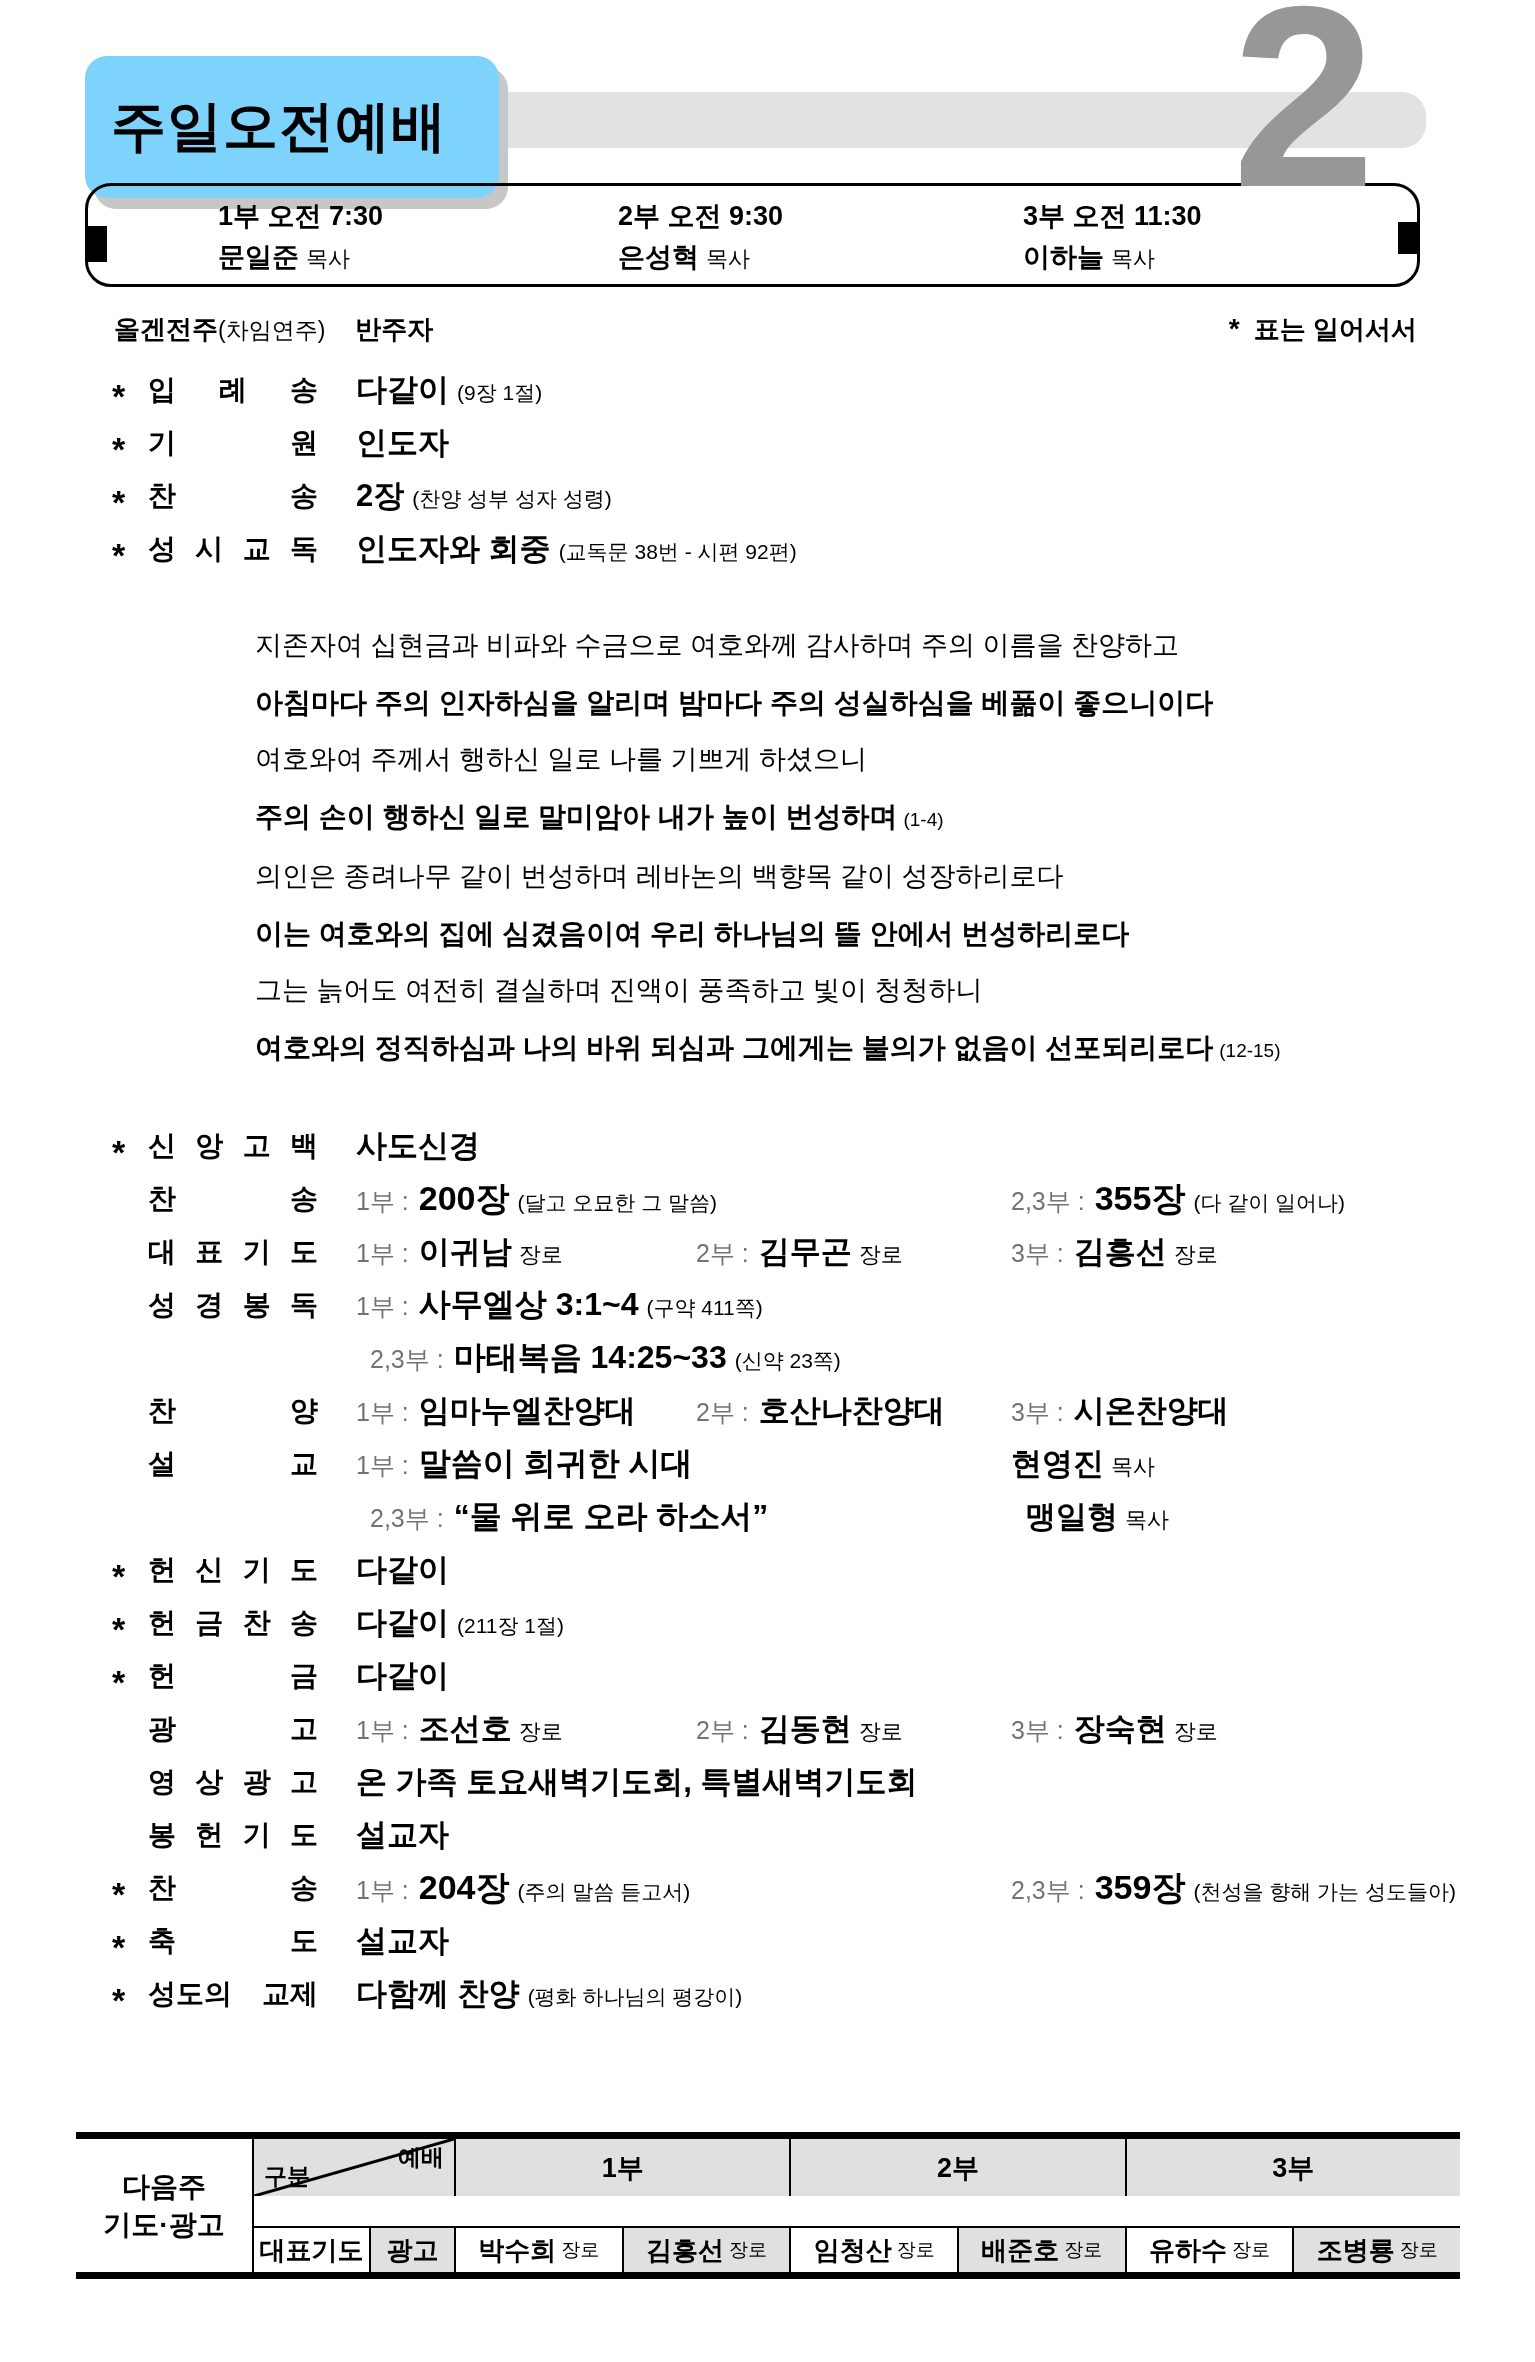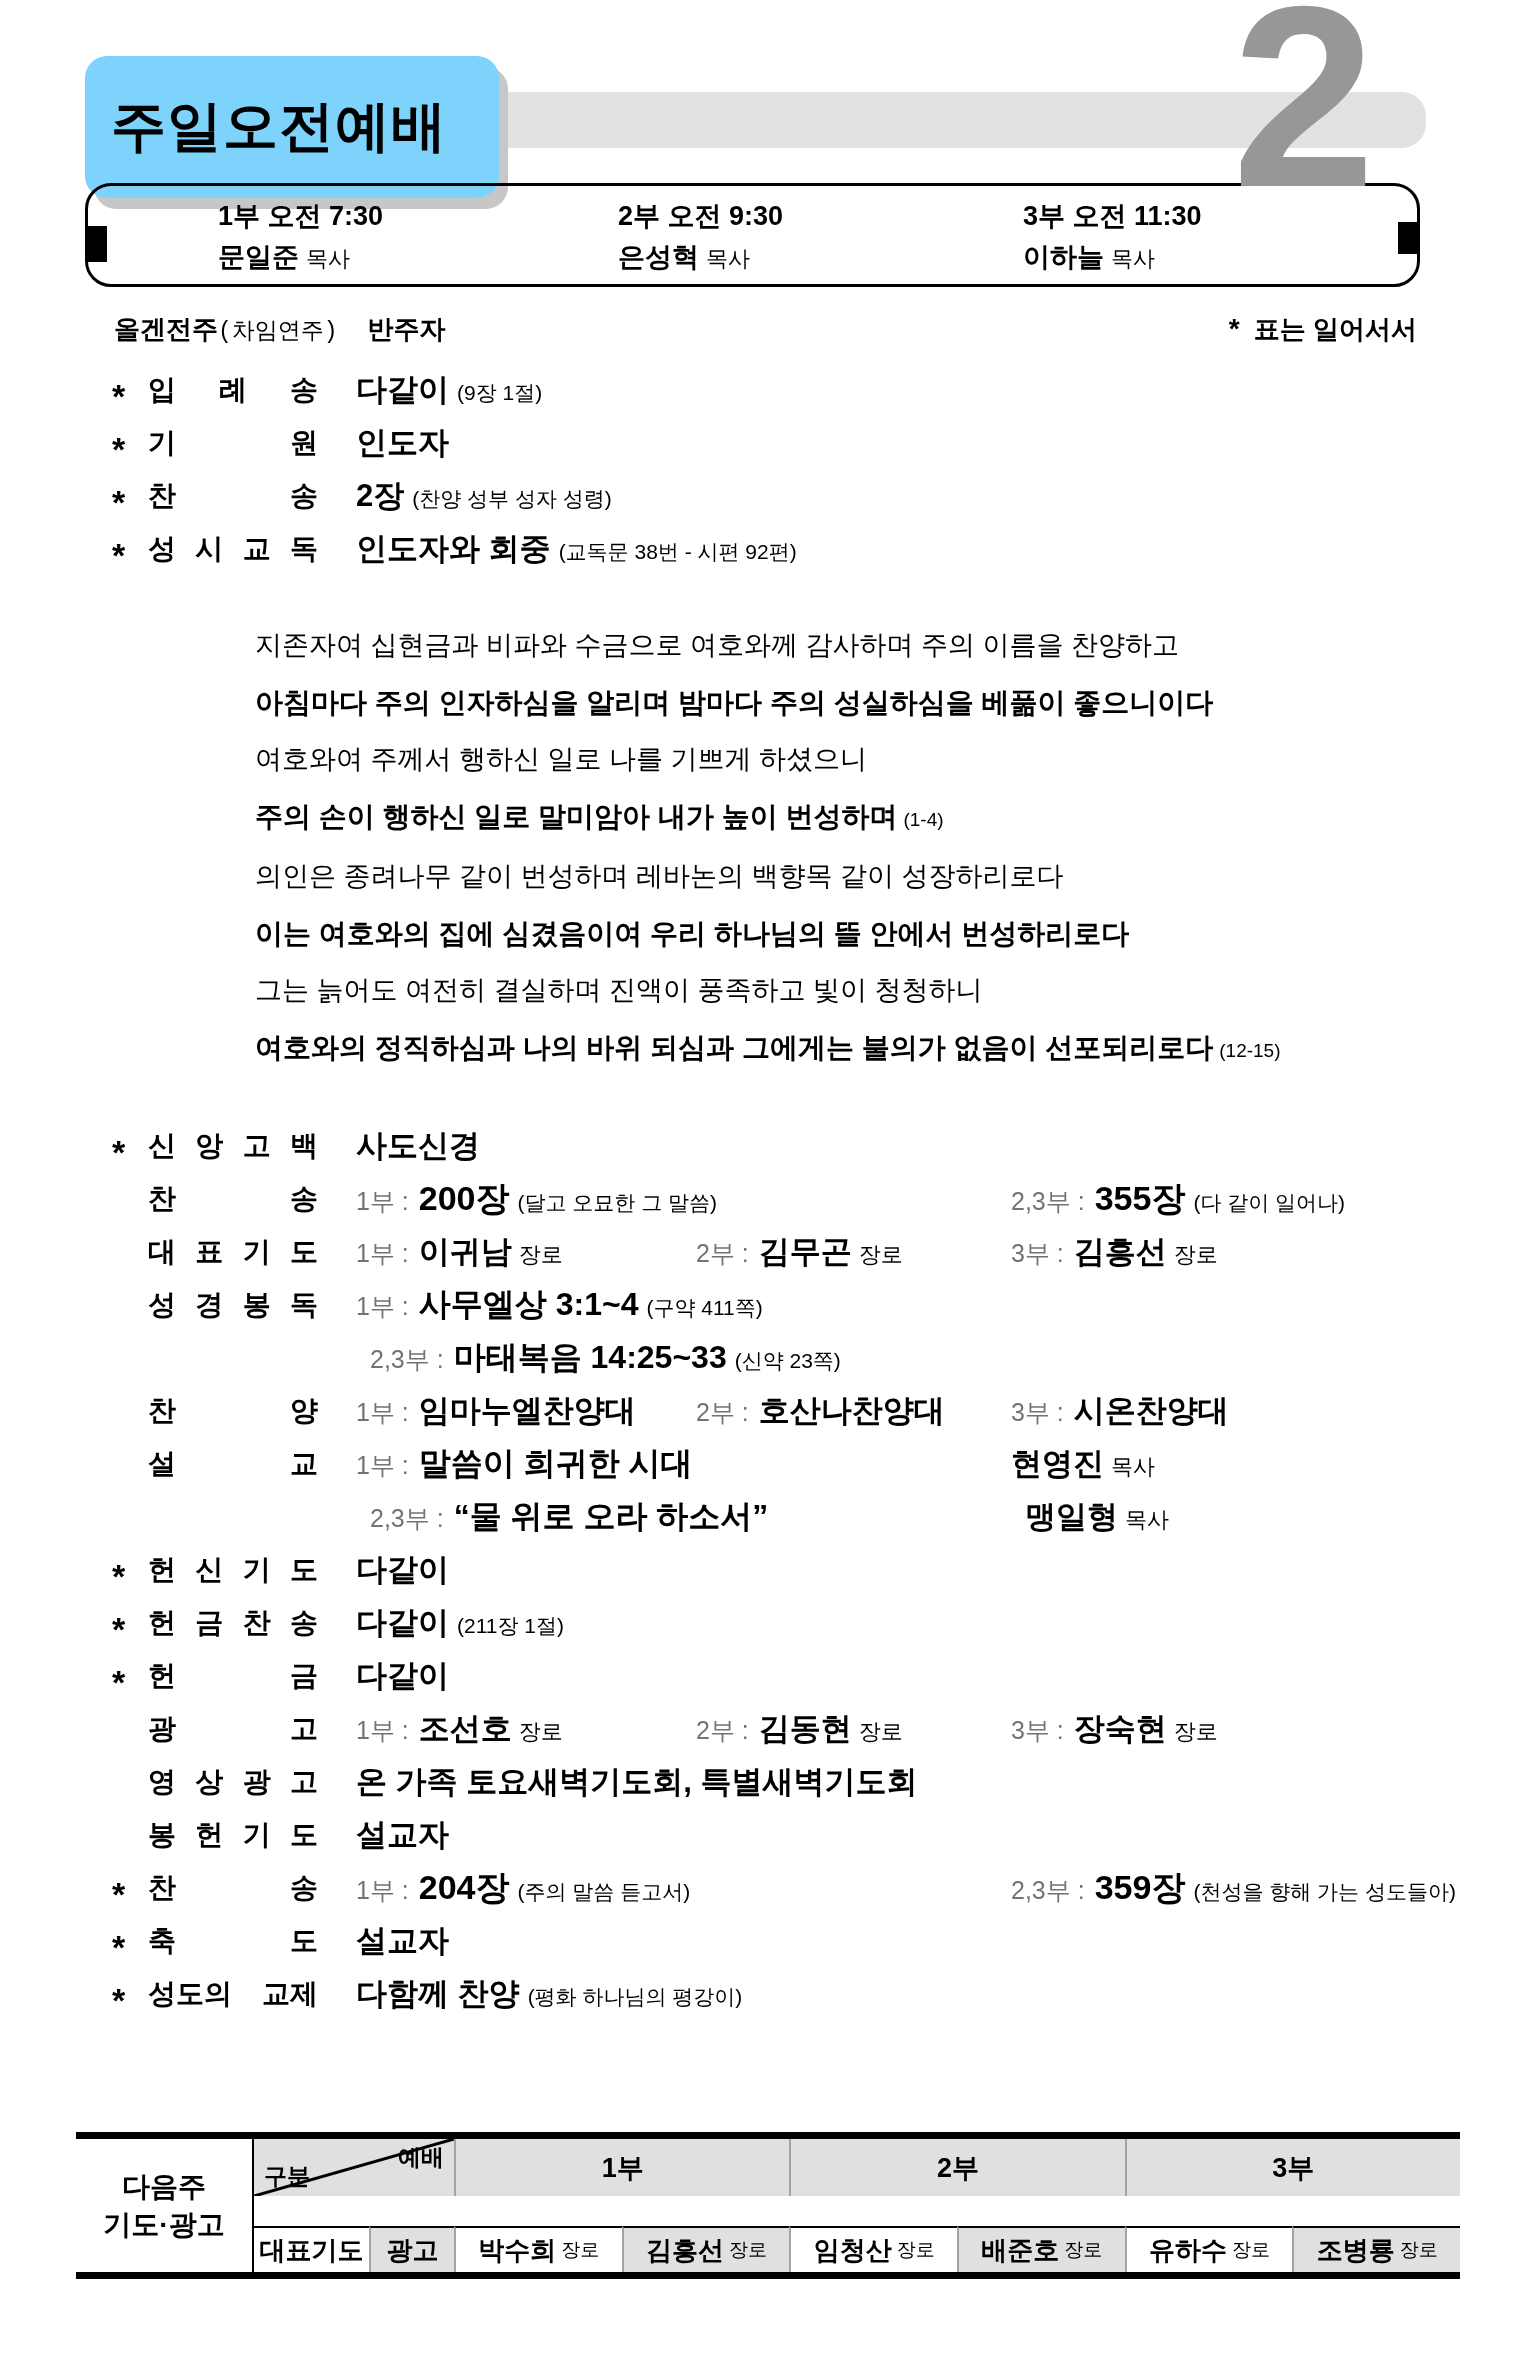--- a/index.html
+++ b/index.html
@@ -24,21 +24,21 @@
   .svc-time { font-size:27px; font-weight:700; }
   .svc-name { margin-top:5px; font-size:27px; font-weight:700; }
   .svc-name .role { font-weight:400; font-size:22px; margin-left:7px; }
   .svc-mark { position:absolute; width:21px; height:36px; background:#000; }
   .svc-mark.left  { left:-2px;  top:40px; }
   .svc-mark.right { right:-2px; top:36px; height:32px; }
   
   .prelude { margin:20px 118px 0 114px; display:flex; justify-content:space-between;
              align-items:baseline; }
   .prelude b { font-size:26px; font-weight:800; }
-  .prelude .pnote { font-weight:400; font-size:23px;font-family:Liberation Mono, monospace; }
+  .prelude .pnote { font-weight:400; font-size:23px; }
   .prelude .gap { margin-left:30px; }
   .prelude .stand b { margin-left:14px; }
   .star2 { font-size:28px; font-weight:700; }
   
   .order  { margin-top:16px; }
   .order2 { margin-top:40px; }
   .row { display:grid; grid-template-columns:36px 170px 1fr; align-items:center;
          min-height:53px; padding-left:112px; }
   .star { font-size:34px; font-weight:700; transform:translateY(7px); display:inline-block; }
   .lbl  { font-size:28px; font-weight:800; text-align:justify; text-align-last:justify; }
@@ -60,21 +60,21 @@
   .psalm .line { font-size:27px; line-height:57px; font-weight:400; }
   .psalm .line.b { font-weight:800; font-size:28px; }
   .psalm .ref { font-size:19px; font-weight:400; margin-left:6px; }
   
   .nw { margin:112px 0 0 76px; width:1384px;
         border-top:7px solid #000; border-bottom:7px solid #000;
         display:grid; grid-template-columns:178px 115px 85px repeat(6,1fr);
         grid-template-rows:57px 76px; }
   .tc { display:flex; align-items:center; justify-content:center; background:#fff; }
   .g  { background:#e0e0e0; }
-  .bl { border-left:2px solid #a3a3a3; }
+  .bl { border-left:2px solid #000000; }
   .bt { border-top:2px solid #000; }
   .c-label { grid-row:1/3; grid-column:1; border-right:2px solid #000;
              flex-direction:column; font-size:28px; font-weight:800; line-height:1.35; }
   .c-diag { grid-column:2/4; grid-row:1; position:relative;
             background-color:#e0e0e0;
             background-image:linear-gradient(to bottom right,
               transparent calc(50% - 2px), #000 calc(50% - 1px),
               #000 calc(50% + 1px), transparent calc(50% + 2px)); }
   .c-diag .top { position:absolute; top:3px; right:10px; font-size:23px; font-weight:800; }
   .c-diag .bot { position:absolute; bottom:4px; left:10px; font-size:23px; font-weight:800; }

